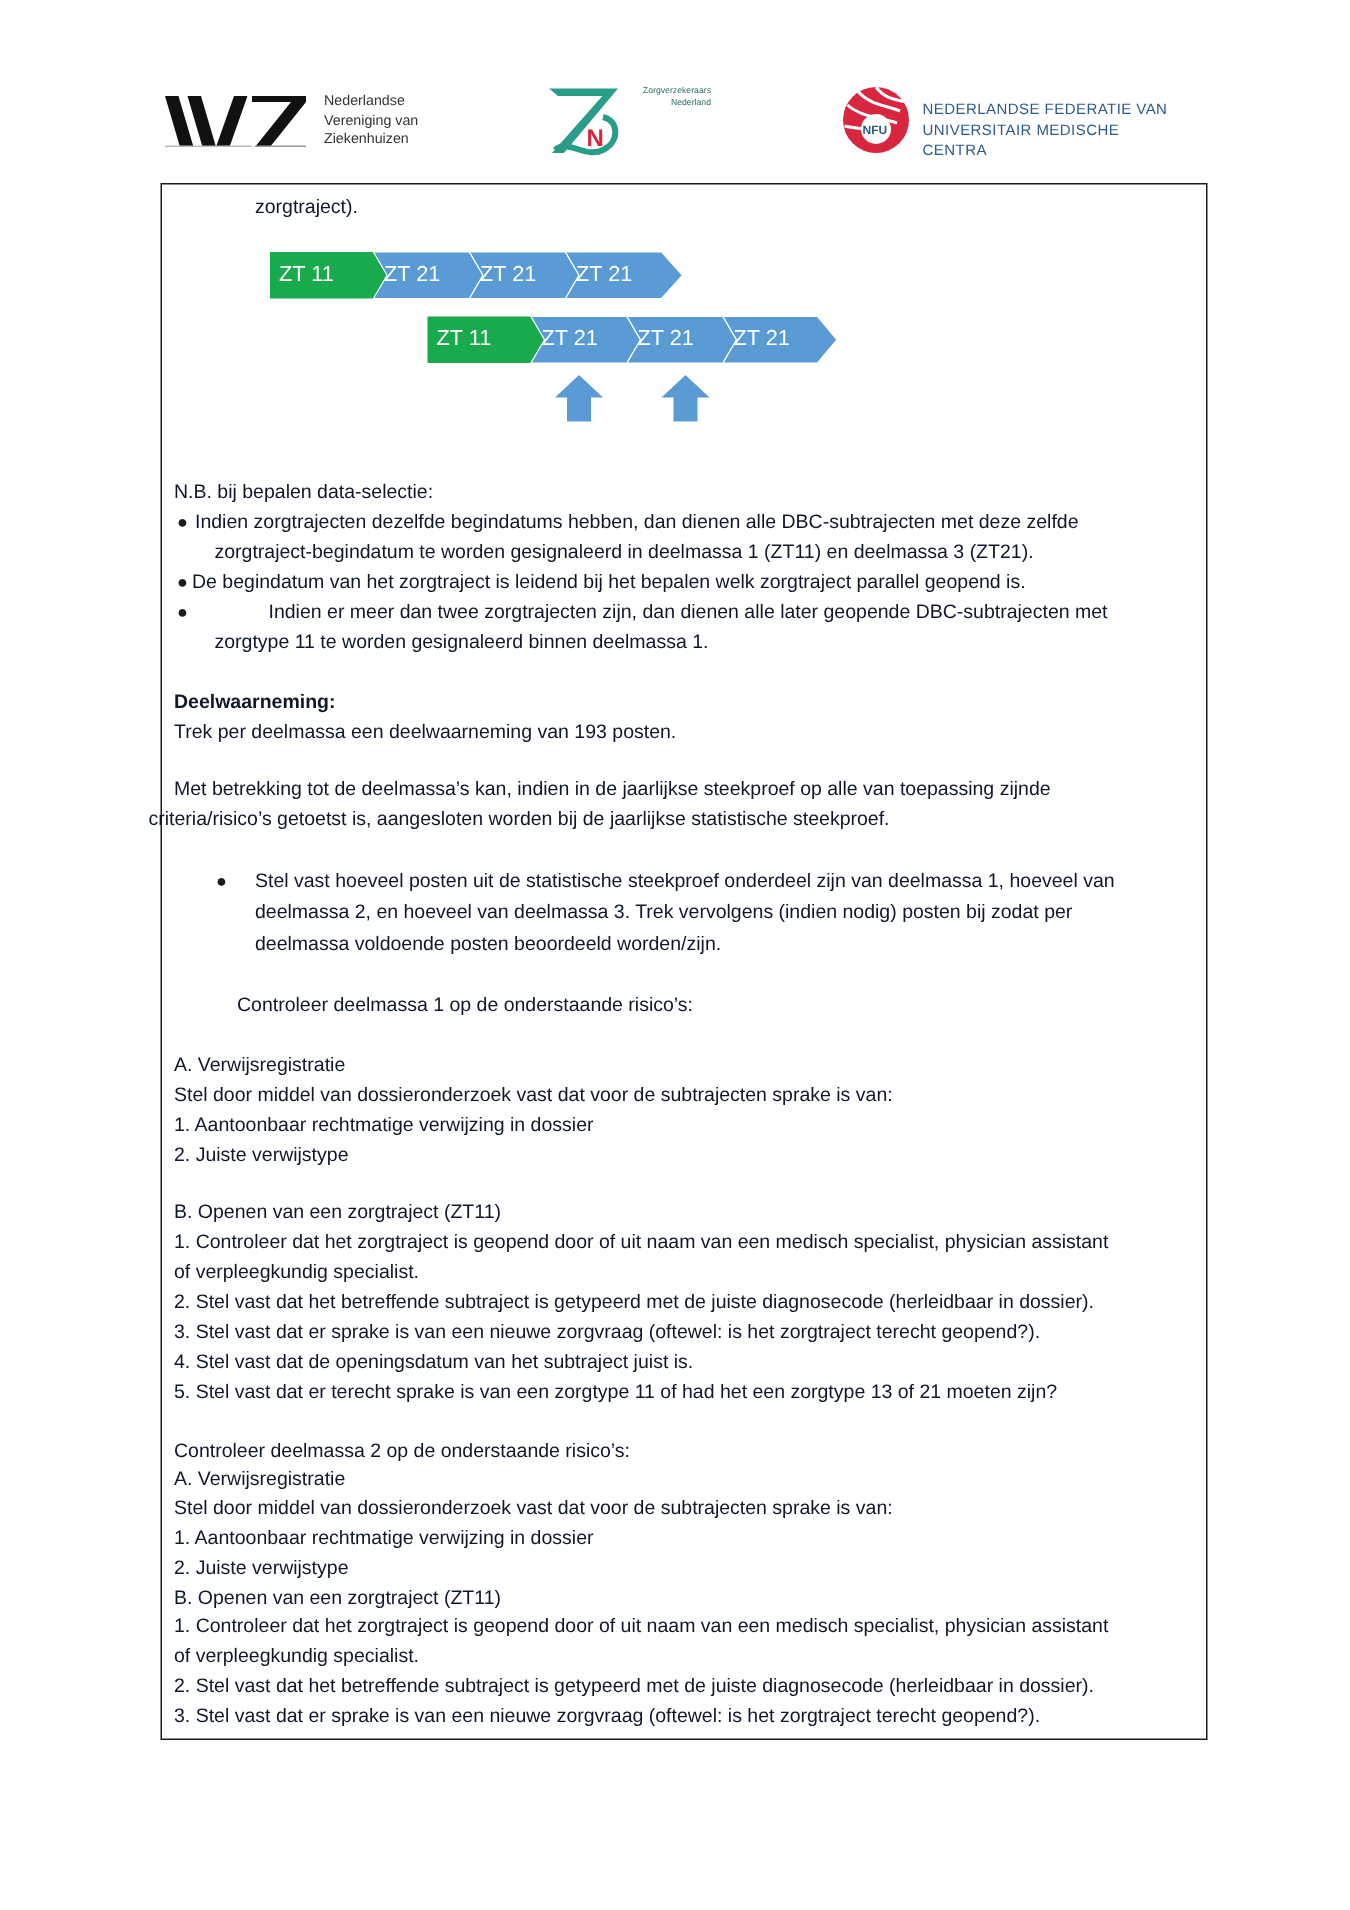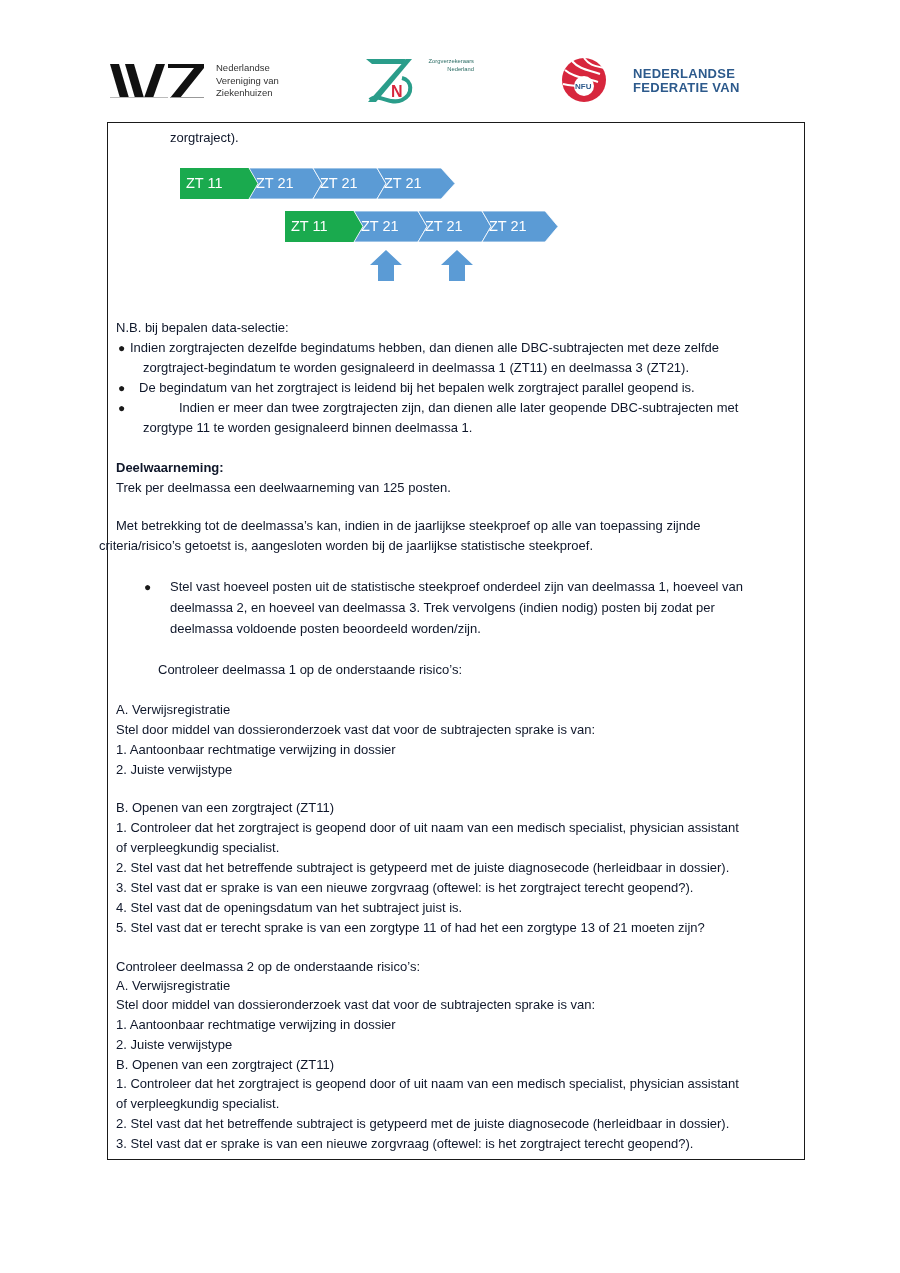--- a/index.html
+++ b/index.html
@@ -7,21 +7,21 @@
   body { position: relative; font-family: "Liberation Sans", sans-serif; color: #1a1a1a; overflow: hidden; }
 
   
   .logo { position: absolute; }
   .logo-nvz { left: 110px; top: 60px; width: 180px; height: 42px; }
   .nvz-mark { position: absolute; left: 0; top: 4px; }
   .nvz-text { position: absolute; left: 106px; top: 2px; font-size: 9.5px; line-height: 12.5px; color: #333; }
   .logo-zn { left: 362px; top: 56px; width: 120px; height: 50px; }
   .zn-text { position: absolute; left: 58px; top: 2px; font-size: 5.8px; line-height: 7.5px; color: #2b6c64; text-align: right; width: 54px; }
   .logo-nfu { left: 560px; top: 56px; width: 230px; height: 50px; }
-  .nfu-text { position: absolute; left: 73px; top: 11px; font-size: 13px; line-height: 13.5px; color: #2d5a8c; font-weight: bold; letter-spacing: 0.3px; }
+  .nfu-text { position: absolute; left: 55px; top: 11px; font-size: 10px; line-height: 13.5px; color: #2d5a8c; font-weight: normal; letter-spacing: 0.3px; }
 
   
   .content-box { position: absolute; left: 107px; top: 122px; width: 698px; height: 1038px; border: 1.5px solid #1a1a1a; }
 
   .txt { position: absolute; font-size: 13px; line-height: 20px; white-space: nowrap; color: #0f172a; }
   .bold { font-weight: bold; }
   .bullet { position: absolute; font-size: 12px; line-height: 20px; }
 
   
   .diagram { position: absolute; left: 0; top: 0; }
@@ -64,20 +64,21 @@
     <circle cx="24" cy="24" r="22" fill="#d7263d"></circle>
     <path d="M24,2 C30,10 36,10 44,12" stroke="#fff" stroke-width="2" fill="none"></path>
     <path d="M12,5 C20,14 30,14 40,18" stroke="#fff" stroke-width="2" fill="none"></path>
     <path d="M5,14 C14,22 26,22 38,26" stroke="#fff" stroke-width="2" fill="none"></path>
     <path d="M3,28 C12,30 20,30 26,32" stroke="#fff" stroke-width="2" fill="none"></path>
     <circle cx="24" cy="30" r="10" fill="#fff"></circle>
     <text x="15" y="33" font-size="8" font-weight="bold" fill="#2d5a8c" font-family="Liberation Sans, sans-serif">NFU</text>
   </svg>
   <div class="nfu-text">
     <div>NEDERLANDSE FEDERATIE VAN</div>
+    <div>UNIVERSITAIR MEDISCHE CENTRA</div>
   </div>
 </div>
 
 <div class="content-box"></div>
 
 <div class="txt" style="left:170px; top:128px;">zorgtraject).</div>
 
 <svg class="diagram" width="900" height="300" viewBox="0 0 900 300" style="position:absolute;left:0;top:0;">
 
   <g>
@@ -108,28 +109,28 @@
 <div class="seg-label" style="left:425px; top:211px; width:62px;">ZT 21</div>
 <div class="seg-label" style="left:489px; top:211px; width:62px;">ZT 21</div>
 
 <div class="txt" style="left:116px; top:318px;">N.B. bij bepalen data-selectie:</div>
 
 <div class="bullet" style="left:118px; top:338px;">●</div>
 <div class="txt" style="left:130px; top:338px;">Indien zorgtrajecten dezelfde begindatums hebben, dan dienen alle DBC-subtrajecten met deze zelfde</div>
 <div class="txt" style="left:143px; top:358px;">zorgtraject-begindatum te worden gesignaleerd in deelmassa 1 (ZT11) en deelmassa 3 (ZT21).</div>
 
 <div class="bullet" style="left:118px; top:378px;">●</div>
-<div class="txt" style="left:139px; top:378px;">De begindatum van het zorgtraject is leidend bij het bepalen welk zorgtraject parallel geopend is.</div>
+<div class="txt" style="left:128px; top:378px;">De begindatum van het zorgtraject is leidend bij het bepalen welk zorgtraject parallel geopend is.</div>
 
 <div class="bullet" style="left:118px; top:398px;">●</div>
 <div class="txt" style="left:143px; top:398px;margin-left:36px;">Indien er meer dan twee zorgtrajecten zijn, dan dienen alle later geopende DBC-subtrajecten met</div>
 <div class="txt" style="left:143px; top:418px;">zorgtype 11 te worden gesignaleerd binnen deelmassa 1.</div>
 
 <div class="txt bold" style="left:116px; top:458px;">Deelwaarneming:</div>
-<div class="txt" style="left:116px; top:478px;">Trek per deelmassa een deelwaarneming van 125 posten.</div>
+<div class="txt" style="left:116px; top:478px;">Trek per deelmassa een deelwaarneming van 193 posten.</div>
 
 <div class="txt" style="left:116px; top:516px;">Met betrekking tot de deelmassa’s kan, indien in de jaarlijkse steekproef op alle van toepassing zijnde</div>
 <div class="txt" style="left:99px; top:536px;text-align:right;">criteria/risico’s getoetst is, aangesloten worden bij de jaarlijkse statistische steekproef.</div>
 
 <div class="bullet" style="left:144px; top:577px;">●</div>
 <div class="txt" style="left:170px; top:577px;">Stel vast hoeveel posten uit de statistische steekproef onderdeel zijn van deelmassa 1, hoeveel van</div>
 <div class="txt" style="left:170px; top:598px;">deelmassa 2, en hoeveel van deelmassa 3. Trek vervolgens (indien nodig) posten bij zodat per</div>
 <div class="txt" style="left:170px; top:619px;">deelmassa voldoende posten beoordeeld worden/zijn.</div>
 
 <div class="txt" style="left:116px; top:660px;margin-left:42px;">Controleer deelmassa 1 op de onderstaande risico’s:</div>

